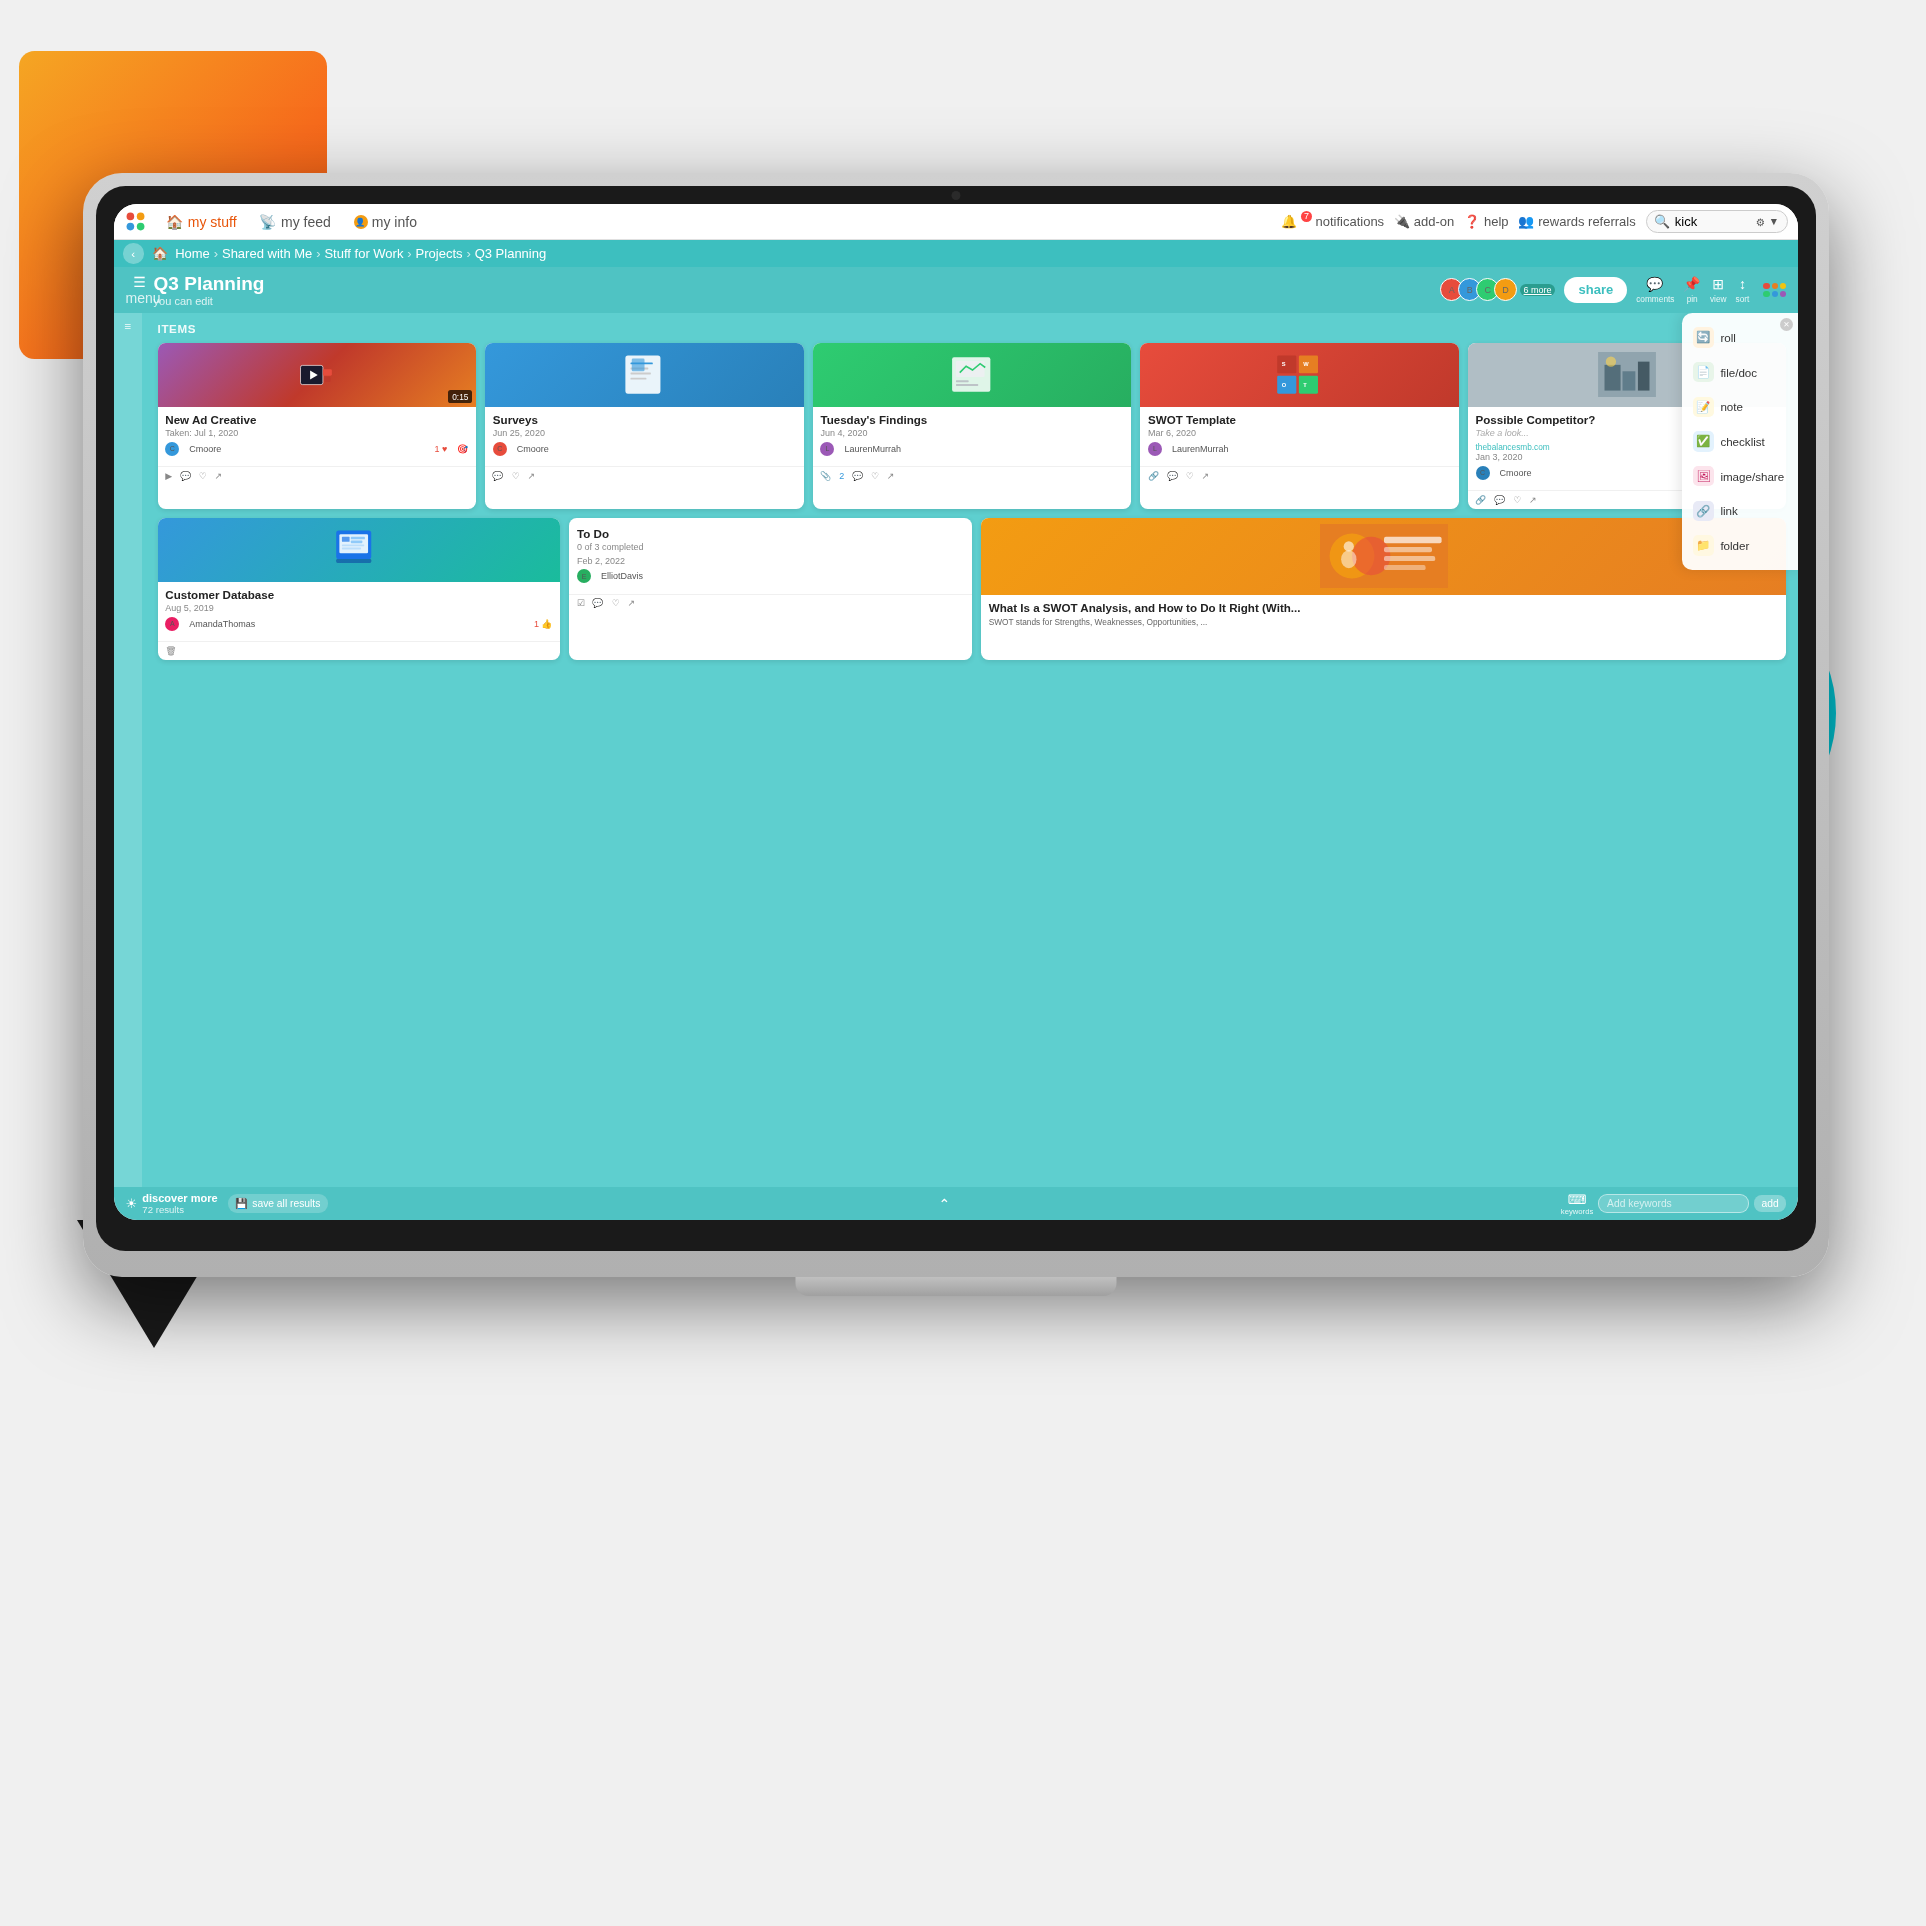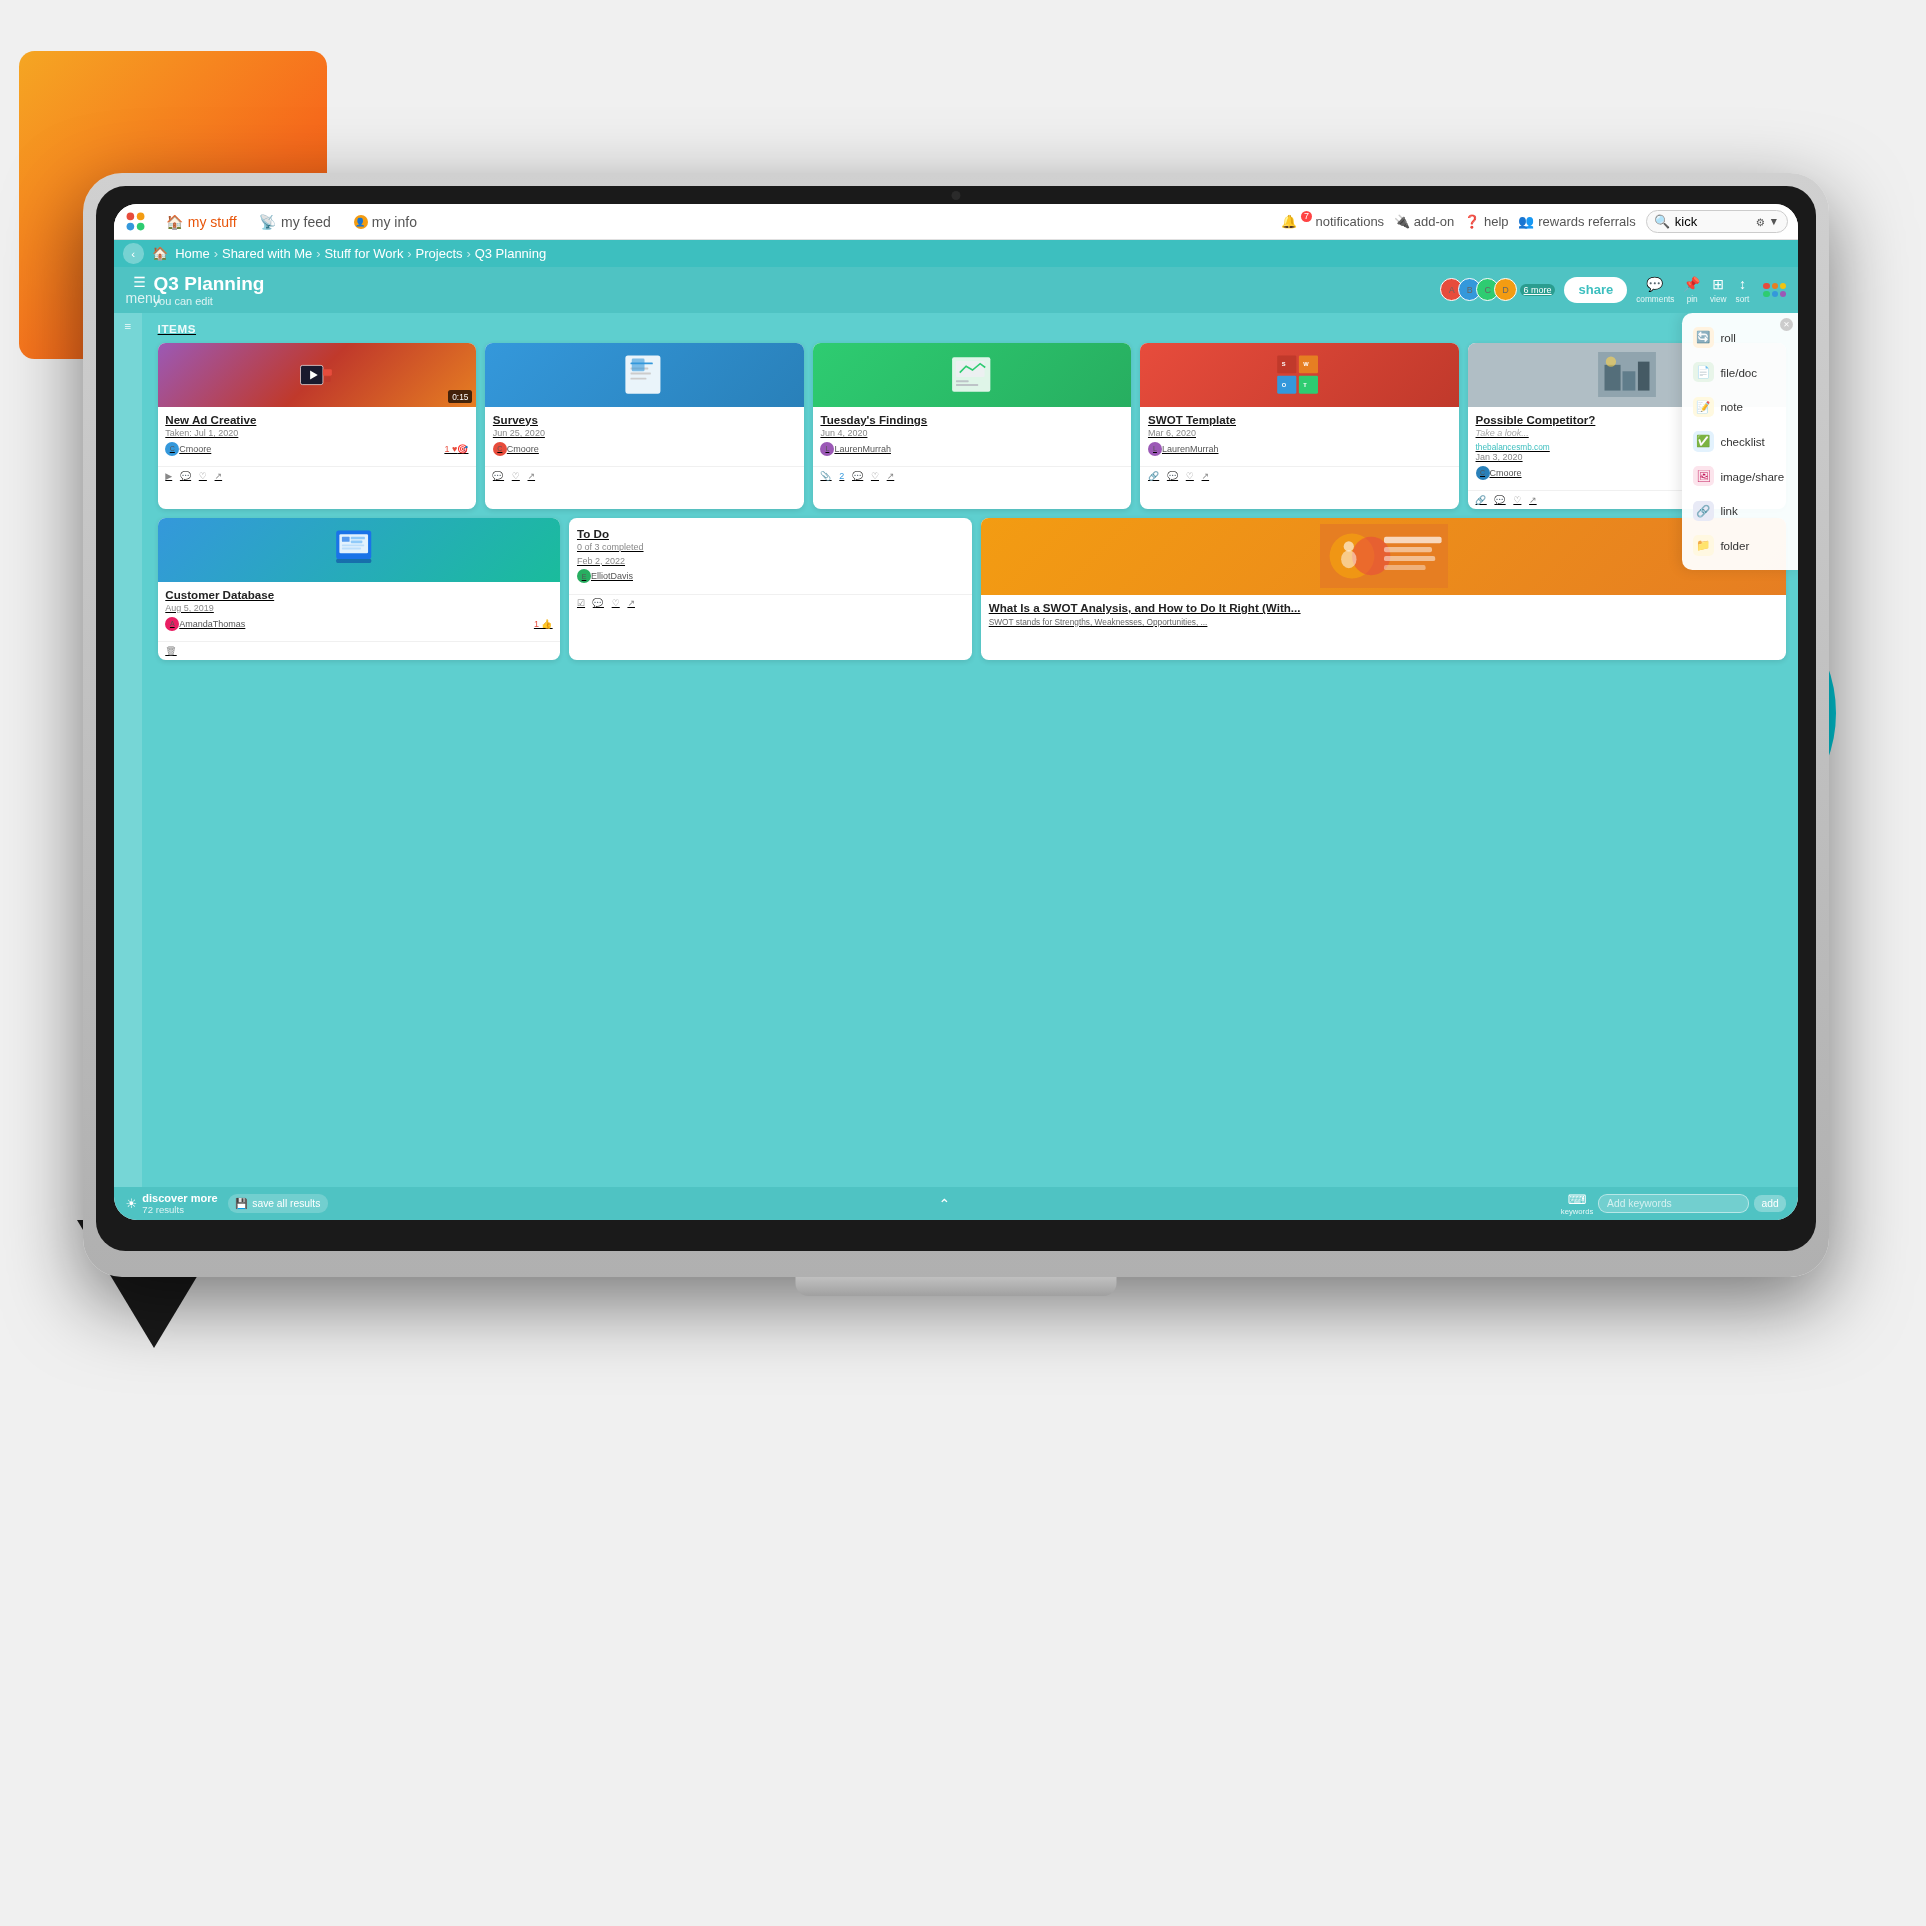--- a/index.html
+++ b/index.html
@@ -382,21 +382,21 @@
 
     .card-date {
       font-size: 9px;
       color: #888;
       margin-bottom: 3.9px;
     }
 
     .card-author {
       display: flex;
       align-items: center;
-      gap: 0;
+      gap: 10px;
       margin-bottom: 5.1px;
     }
 
     .author-avatar {
       width: 14px;
       height: 14px;
       border-radius: 50%;
       background: #ddd;
       display: flex;
       align-items: center;
@@ -805,21 +805,21 @@
         </div>
 
         <div class="content-area">
           <div class="main-with-menu">
             <div class="main-content">
 
               <div class="menu-panel">
                 <span class="menu-icon">≡</span>
               </div>
 
-              <div style="margin-left: 32px; text-decoration: underline;">
+              <div style="margin-left: 32px;">
                 <div class="items-label">Items</div>
 
                 <div class="cards-grid">
 
                   <div class="card">
                     <div class="card-thumb-placeholder card-video-thumb">
                       <svg width="39" height="32" viewBox="0 0 60 50" fill="none">
                         <rect x="5" y="10" width="35" height="30" rx="3" fill="#1a1a2e" stroke="#fff" stroke-width="1"></rect>
                         <polygon points="20,18 20,32 32,25" fill="#fff"></polygon>
                         <rect x="40" y="16" width="14" height="10" rx="2" fill="#e74c3c"></rect>

